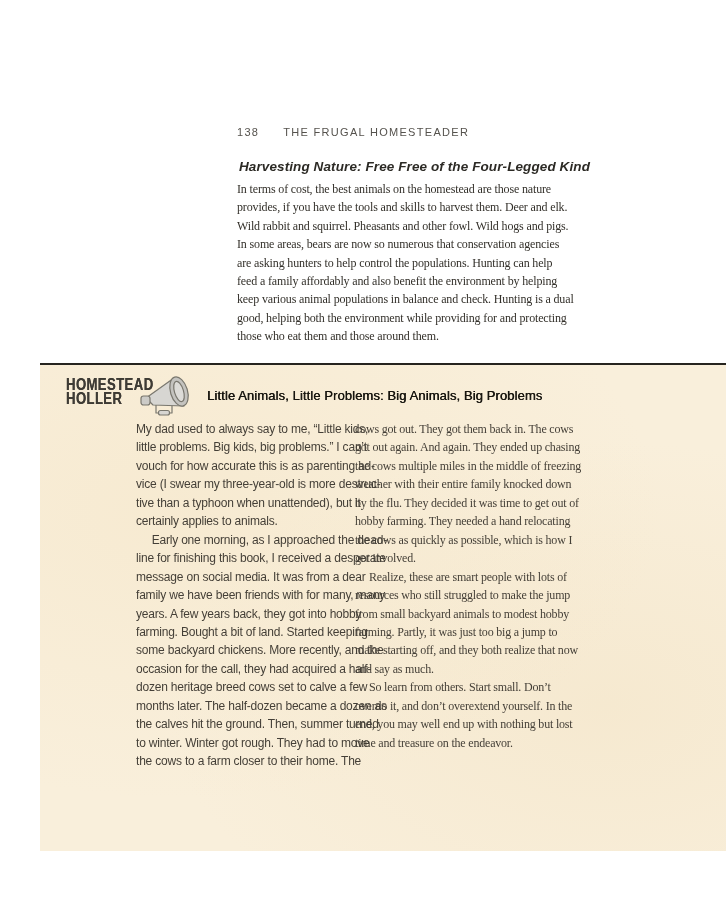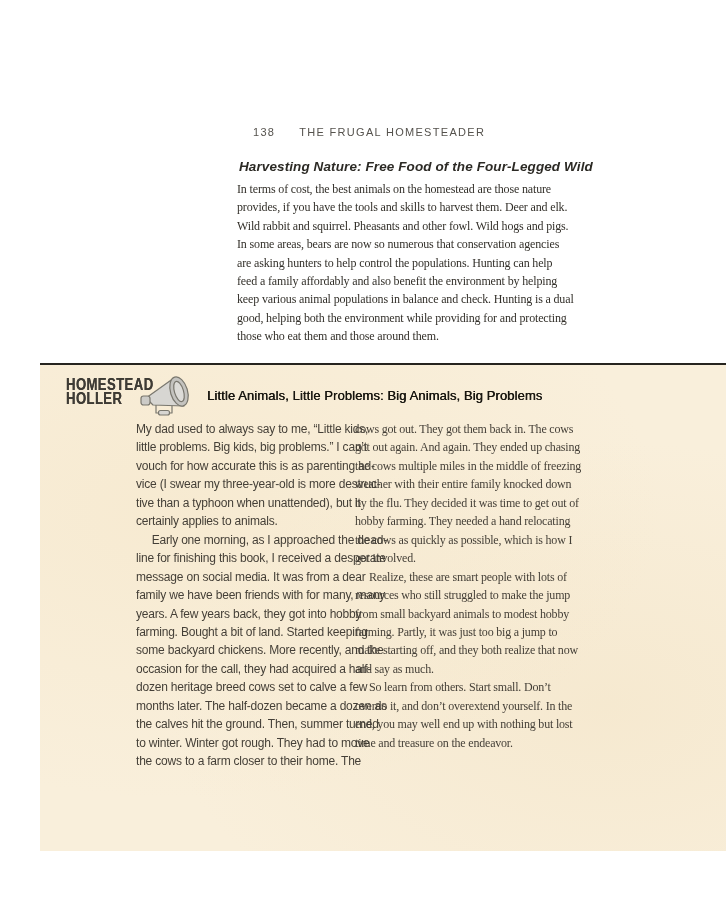--- a/index.html
+++ b/index.html
@@ -10,21 +10,21 @@
     position:relative;
     overflow:hidden;
   }
   .sheet{position:absolute;inset:0;background:#ffffff;}
 
   
   .running-head{
     position:absolute;left:237px;top:126px;
     display:flex;gap:24px;
     font-size:11px;letter-spacing:1.3px;
-    color:#55524d;font-weight:400;margin-left:16px;
+    color:#55524d;font-weight:400;
   }
 
   
   .section-heading{
     position:absolute;left:239px;top:159px;
     font-style:italic;font-weight:bold;
     font-size:13.5px;color:#2c2a25;
     letter-spacing:0.1px;
     white-space:nowrap;
   }
@@ -92,21 +92,21 @@
 </head>
 <body>
 
 <div class="sheet">
 
   <div class="running-head">
     <span>138</span>
     <span>THE FRUGAL HOMESTEADER</span>
   </div>
 
-  <div class="section-heading">Harvesting Nature: Free Food of the Four-Legged Wild</div>
+  <div class="section-heading">Harvesting Nature: Free Free of the Four-Legged Kind</div>
 
   <div class="main-paragraph">In terms of cost, the best animals on the homestead are those nature
 provides, if you have the tools and skills to harvest them. Deer and elk.
 Wild rabbit and squirrel. Pheasants and other fowl. Wild hogs and pigs.
 In some areas, bears are now so numerous that conservation agencies
 are asking hunters to help control the populations. Hunting can help
 feed a family affordably and also benefit the environment by helping
 keep various animal populations in balance and check. Hunting is a dual
 good, helping both the environment while providing for and protecting
 those who eat them and those around them.</div>

